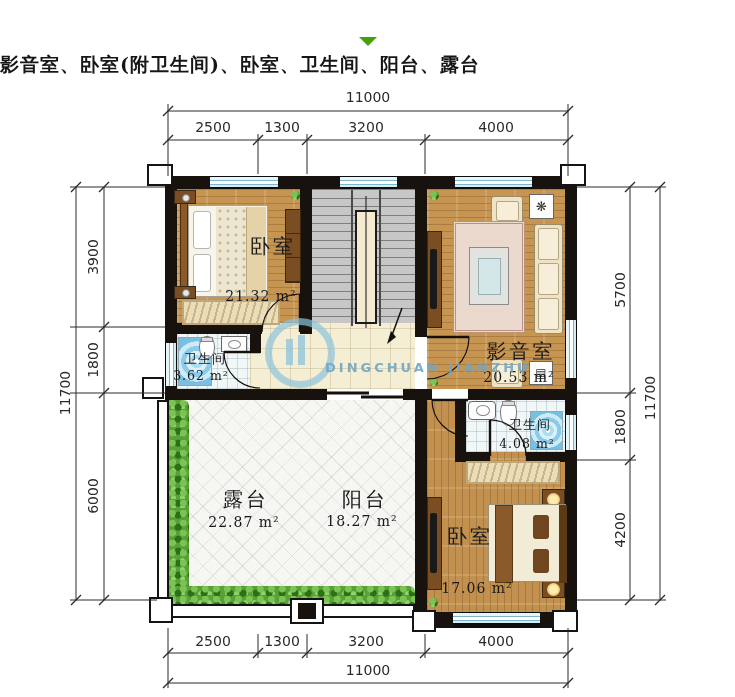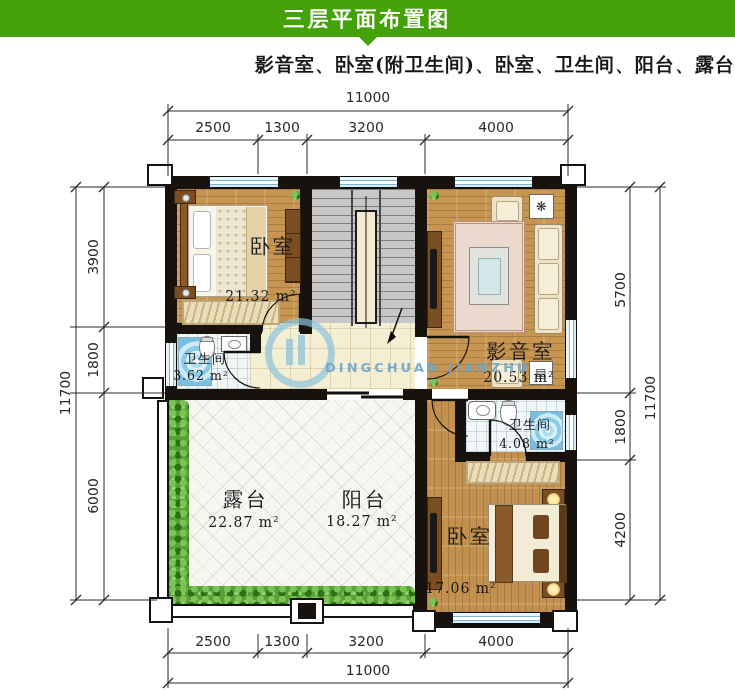--- a/index.html
+++ b/index.html
@@ -8,21 +8,21 @@
   .abs{position:absolute;box-sizing:border-box;}
 
   
   .hdr{position:absolute;left:0;top:0;width:735px;height:37px;background:#44a208;
        display:flex;align-items:center;justify-content:center;}
   .hdr span{color:#fff;font-size:21px;font-weight:bold;letter-spacing:3px;
        font-family:"DejaVu Sans",sans-serif;}
   .tri{position:absolute;left:50%;top:37px;transform:translateX(-50%);width:0;height:0;
        border-left:9px solid transparent;border-right:9px solid transparent;
        border-top:9px solid #44a208;}
-  .subtitle{position:absolute;left:0;top:52px;width:735px;text-align:right;
+  .subtitle{position:absolute;left:0;top:52px;width:735px;text-align:left;
        font-family:"DejaVu Serif",serif;font-size:19px;font-weight:600;color:#161616;
        letter-spacing:1px;}
 
   
   .wall{background:#17120e;}
   .wood{background-color:#c times;}
   .wood{background-color:#c79552;background-image:
         repeating-linear-gradient(180deg,rgba(108,66,22,.30) 0 1px,transparent 1px 7px),
         repeating-linear-gradient(90deg,rgba(255,240,208,.16) 0 2px,transparent 2px 29px);}
   .woodv{background-color:#c3914f;background-image:
@@ -88,23 +88,20 @@
 
   .badge{position:absolute;left:576px;top:656px;font-size:21px;font-weight:bold;color:#fff;
        letter-spacing:2px;z-index:9;
        text-shadow:1px 1px 0 #8f8f8f,-1px -1px 0 #c8c8c8,0 0 4px rgba(60,60,60,.5);}
 </style>
 </head>
 <body>
 
 <div class="page">
 
-  <div class="hdr">
-    <span>三层平面布置图</span>
-  </div>
   <div class="tri"></div>
   <div class="subtitle">影音室、卧室(附卫生间)、卧室、卫生间、阳台、露台</div>
 
   <div class="abs wood z1" style="left:177px;top:189px;width:123px;height:134px;"></div>
   <div class="abs stairsf z1" style="left:312px;top:189px;width:103px;height:142px;"></div>
   <div class="abs wood z1" style="left:427px;top:189px;width:138px;height:200px;"></div>
   <div class="abs bathtile z1" style="left:177px;top:334px;width:73px;height:55px;"></div>
   <div class="abs creamtile z1" style="left:250px;top:323px;width:165px;height:66px;"></div>
   <div class="abs woodv z1" style="left:427px;top:400px;width:138px;height:212px;"></div>
   <div class="abs bathtile z1" style="left:466px;top:400px;width:99px;height:52px;"></div>
@@ -285,21 +282,21 @@
   <span class="rarea sma" style="left:201px;top:375px;">3.62 m²</span>
   <span class="rname" style="left:521px;top:351px;">影音室</span>
   <span class="rarea" style="left:519px;top:377px;">20.53 m²</span>
   <span class="rname sm" style="left:530px;top:425px;">卫生间</span>
   <span class="rarea sma" style="left:527px;top:443px;">4.08 m²</span>
   <span class="rname" style="left:246px;top:499px;">露台</span>
   <span class="rarea" style="left:244px;top:522px;">22.87 m²</span>
   <span class="rname" style="left:365px;top:499px;">阳台</span>
   <span class="rarea" style="left:362px;top:521px;">18.27 m²</span>
   <span class="rname" style="left:470px;top:536px;">卧室</span>
-  <span class="rarea" style="left:461px;top:588px;">17.06 m²</span>
+  <span class="rarea" style="left:477px;top:588px;">17.06 m²</span>
 
   <div class="wm-circle">
     <div class="wm-bar" style="left:14px;top:14px;width:7px;height:26px;"></div>
     <div class="wm-bar" style="left:26px;top:10px;width:7px;height:30px;"></div>
   </div>
   <div class="wm-en">DINGCHUAN JIANZHU</div>
 
 
 </div>
 

